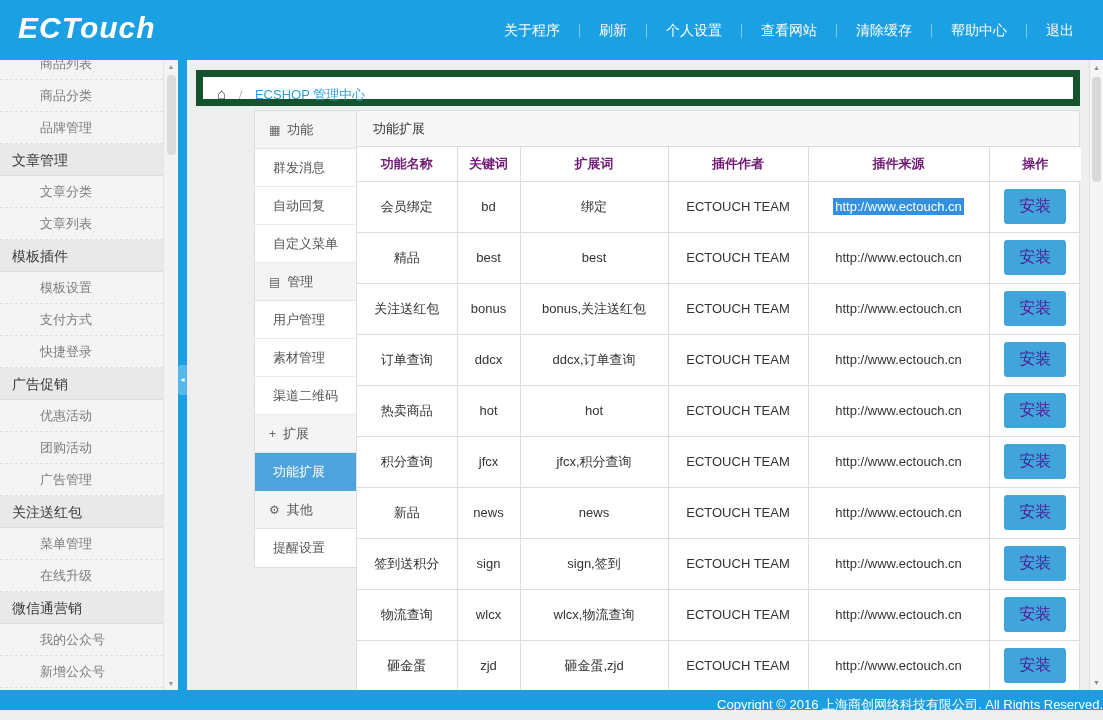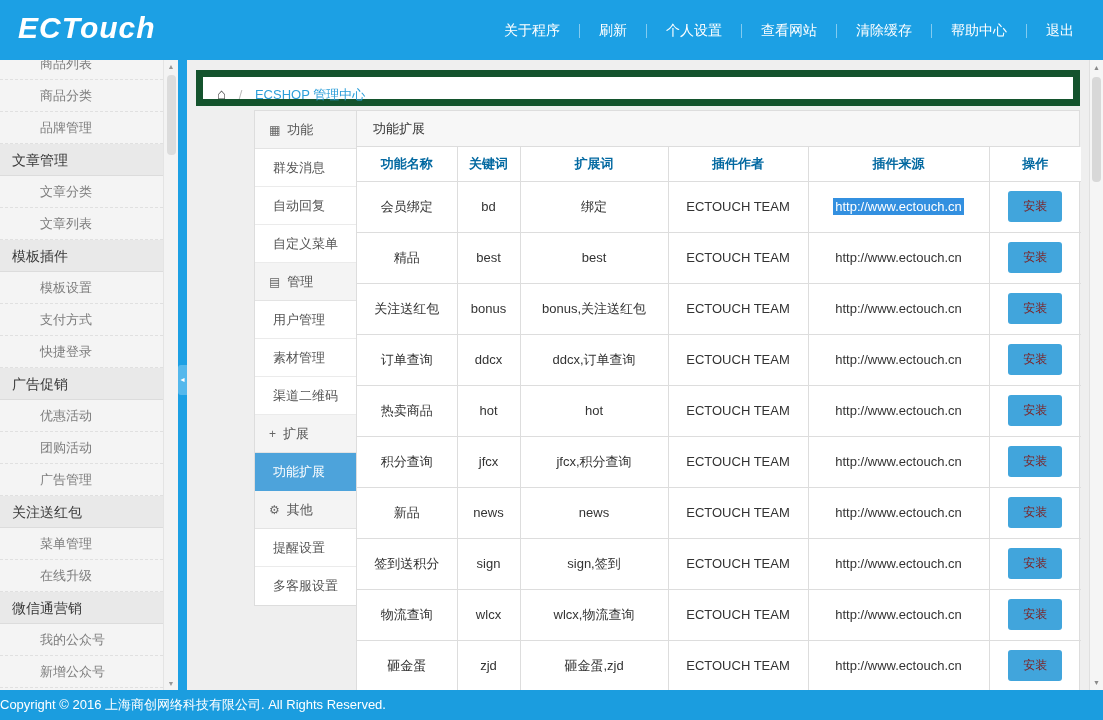--- a/index.html
+++ b/index.html
@@ -41,38 +41,38 @@
   .sm-group { height:38px; line-height:37px; background:#f4f4f4; border-bottom:1px solid #e3e3e3; padding-left:14px; font-size:13px; color:#555; }
   .sm-icon { margin-right:7px; font-size:12px; color:#666; }
   .sm-item { height:38px; line-height:37px; border-bottom:1px solid #ebebeb; padding-left:18px; font-size:13px; color:#555; cursor:pointer; background:#fff; }
   .sm-item:last-child { border-bottom:none; }
   .sm-item.selected { background:#4da3db; color:#fff; border-bottom-color:#4da3db; }
 
   
   .panel { position:absolute; left:169px; top:50px; width:724px; background:#fff; border:1px solid #ddd; }
   .panel-title { height:36px; line-height:35px; background:#f7f7f7; border-bottom:1px solid #ddd; padding-left:16px; font-size:13px; color:#333; }
   .ext-table { width:100%; border-collapse:collapse; table-layout:fixed; }
-  .ext-table th { height:34px; font-size:13px; font-weight:bold; color:#0369a1; border:1px solid #ddd; background:#fff; text-align:center; }
+  .ext-table th { height:34px; font-size:13px; font-weight:bold; color:#701a75; border:1px solid #ddd; background:#fff; text-align:center; }
   .ext-table td { height:51px; font-size:13px; color:#333; border:1px solid #ddd; text-align:center; vertical-align:middle; overflow:hidden; white-space:nowrap; }
   .ext-table th:first-child, .ext-table td:first-child { border-left:none; }
   .ext-table th:last-child, .ext-table td:last-child { border-right:none; }
   .ext-table thead th { border-top:none; }
-  .btn-install { background:#41a5dc; color:#7f1d1d; border:none; border-radius:3px; padding:7px 15px; font-size:12px; cursor:pointer; }
+  .btn-install { background:#41a5dc; color:#4c1d95; border:none; border-radius:3px; padding:7px 15px; font-size:16px; cursor:pointer; }
   .url { color:#333; }
   .url-selected { background:#3390e0; color:#fff; padding:1px 2px; }
 
   
   .vscroll { position:absolute; left:1089px; top:60px; width:14px; height:630px; background:#f5f5f5; border-left:1px solid #e0e0e0; }
   .vscroll .sarr { position:absolute; left:0; width:100%; text-align:center; font-size:7px; color:#8a8a8a; cursor:pointer; }
   .vscroll .up { top:4px; }
   .vscroll .down { bottom:4px; }
   .vscroll .thumb { position:absolute; left:2px; top:17px; width:9px; height:105px; background:#d8d8d8; border-radius:4px; cursor:pointer; }
 
   
-  .footer { position:absolute; left:0; top:690px; width:1103px; height:30px; background:#1b9ddf; color:#fff; text-align:left; line-height:30px; font-size:13px; }
+  .footer { position:absolute; left:0; top:690px; width:1103px; height:20px; background:#1b9ddf; color:#fff; text-align:right; line-height:30px; font-size:13px; }
 </style>
 </head>
 <body>
 
 <div class="header">
   <div class="logo">ECTouch</div>
   <div class="topnav">
     <a class="nav-item">关于程序</a><span class="nav-divider"></span><a class="nav-item">刷新</a><span class="nav-divider"></span><a class="nav-item">个人设置</a><span class="nav-divider"></span><a class="nav-item">查看网站</a><span class="nav-divider"></span><a class="nav-item">清除缓存</a><span class="nav-divider"></span><a class="nav-item">帮助中心</a><span class="nav-divider"></span><a class="nav-item">退出</a>
   </div>
 </div>
@@ -125,21 +125,20 @@
     <div class="sm-item">自动回复</div>
     <div class="sm-item">自定义菜单</div>
     <div class="sm-group"><span class="sm-icon">▤</span><span>管理</span></div>
     <div class="sm-item">用户管理</div>
     <div class="sm-item">素材管理</div>
     <div class="sm-item">渠道二维码</div>
     <div class="sm-group"><span class="sm-icon">+</span><span>扩展</span></div>
     <div class="sm-item selected">功能扩展</div>
     <div class="sm-group"><span class="sm-icon">⚙</span><span>其他</span></div>
     <div class="sm-item">提醒设置</div>
-    <div class="sm-item">多客服设置</div>
   </div>
 
   <div class="panel">
     <div class="panel-title">功能扩展</div>
     <table class="ext-table">
       <colgroup>
         <col style="width:100px">
           <col style="width:63px">
           <col style="width:148px">
           <col style="width:140px">

